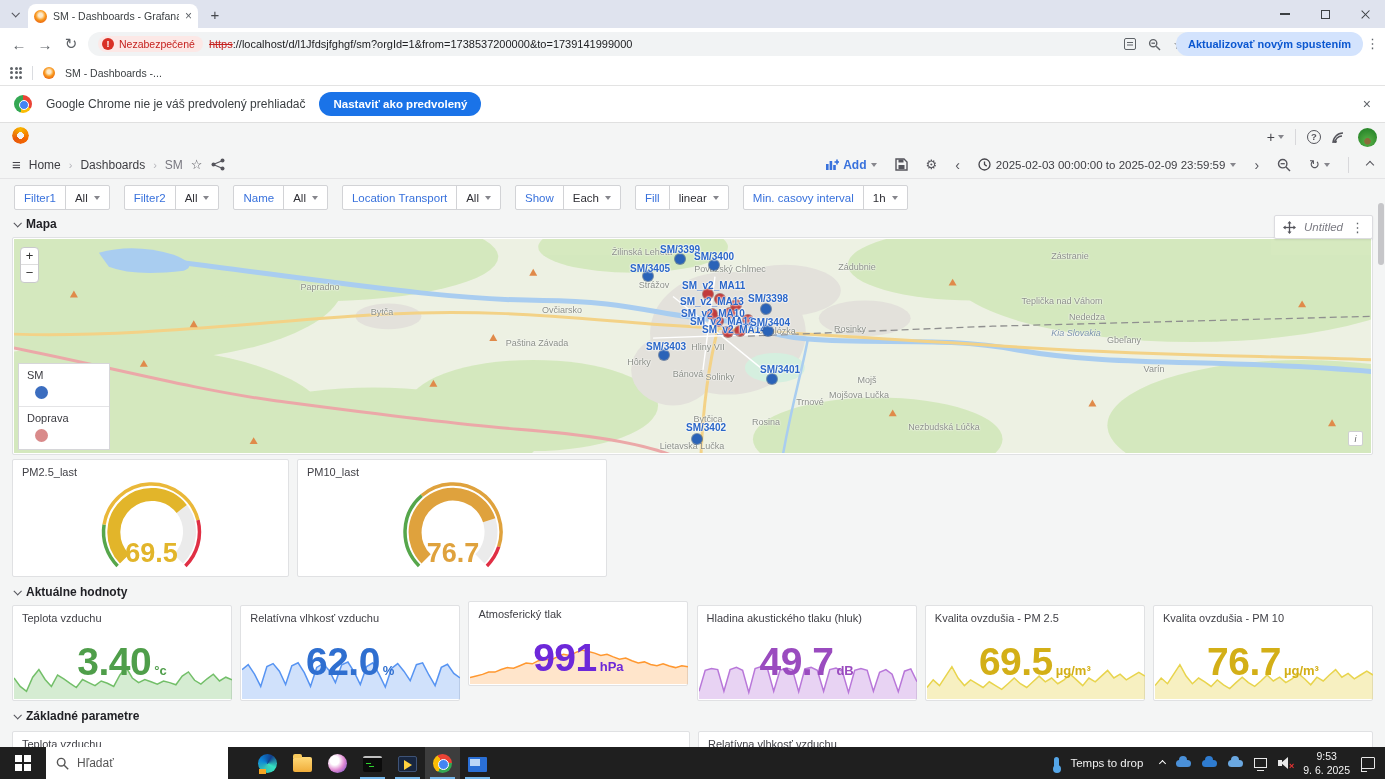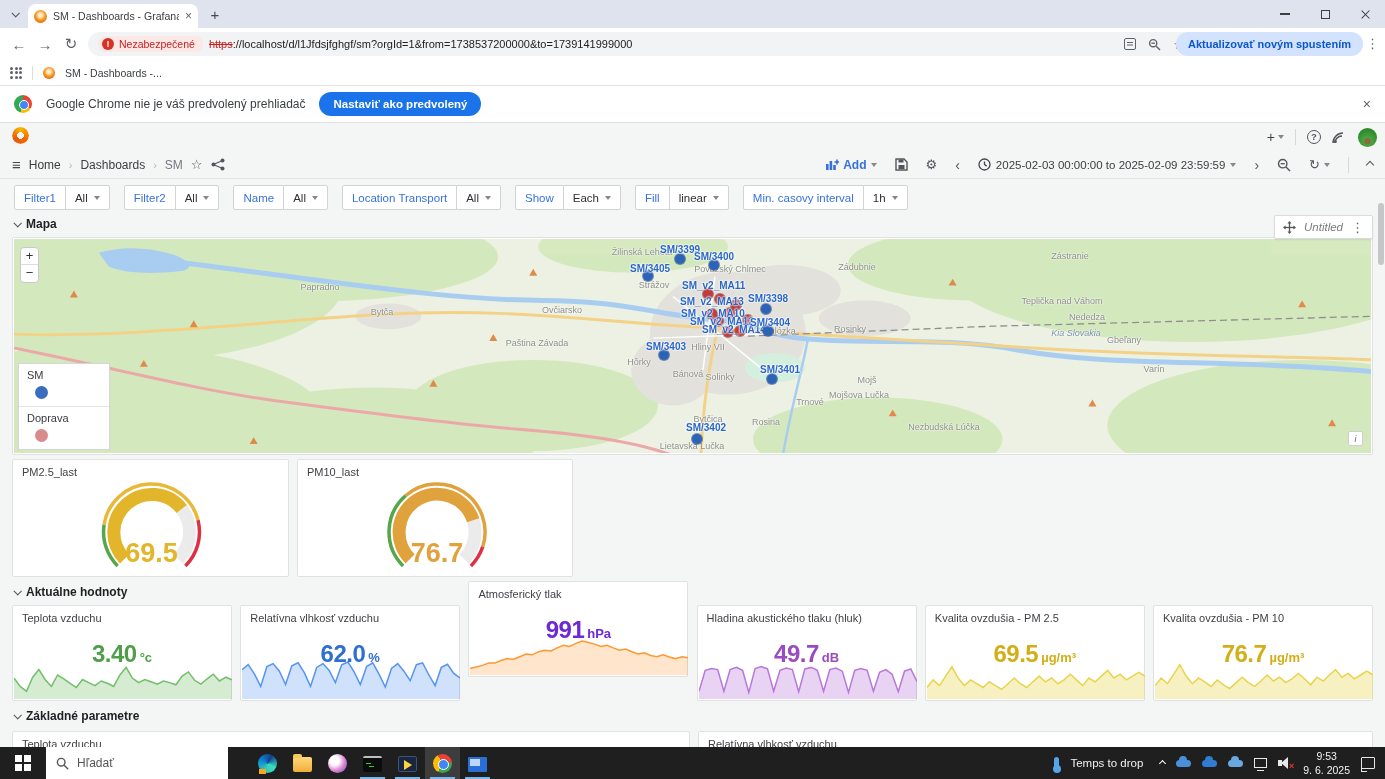--- a/index.html
+++ b/index.html
@@ -106,21 +106,21 @@
 .place.it{font-style:italic;color:#7d94ad}
 .mdot{position:absolute;width:10px;height:10px;border-radius:50%;transform:translate(-50%,-50%);z-index:4}
 .mdot.sm{background:#2a63b8;box-shadow:0 0 0 1px rgba(21,61,122,.55)}
 .mdot.doprava{background:#c23b3b;box-shadow:0 0 0 1px rgba(128,28,28,.55)}
 .mlabel{position:absolute;font-size:10px;font-weight:bold;color:#2a66c8;white-space:nowrap;transform:translateY(-50%);text-shadow:0 0 2px #fff,0 0 2px #fff,0 0 2px #fff;z-index:4}
 .hoverhdr{position:absolute;right:12px;top:92px;height:24px;background:#fff;border:1px solid #dcdce0;border-radius:2px;box-shadow:0 1px 2px rgba(0,0,0,.08);display:flex;align-items:center;gap:8px;padding:0 8px;z-index:9}
 .hover-title{font-size:11.5px;color:#7a7a82;font-style:italic}
 
 .gauge-wrap{position:absolute;left:0;top:14px;width:100%;text-align:center}
 .stat-value{position:absolute;left:0;right:0;top:34px;text-align:center;font-weight:bold;z-index:2}
-.stat-value .v{font-size:24px;letter-spacing:-.5px}
+.stat-value .v{font-size:39px;letter-spacing:-.5px}
 .stat-value .unit{font-size:13px;margin-left:3px}
 .spark{position:absolute;left:1px;right:1px;bottom:1px;z-index:1}
 
 .sbar{position:absolute;right:1px;top:80px;width:6px;height:62px;background:#c6c6c9;border-radius:3px}
 
 .taskbar{position:absolute;left:0;top:747px;width:1385px;height:32px;background:#1f1f1f;display:flex;align-items:stretch;color:#fff}
 .startbtn{width:46px;display:flex;align-items:center;justify-content:center}
 .start-grid{display:grid;grid-template-columns:7px 7px;grid-gap:1.5px}
 .start-grid i{width:7px;height:7px;background:#fff}
 .tb-search{width:182px;background:#fff;color:#555;display:flex;align-items:center;gap:8px;padding:0 10px;font-size:12px}
@@ -509,21 +509,21 @@
         <svg width="275" height="96" viewBox="0 0 275 96" style="margin:0 auto">
           <path d="M104.6 91.9 A48 48 0 0 1 91.1 50.5" stroke="#56a64b" stroke-width="3.5" fill="none"></path>
             <path d="M91.1 50.5 A48 48 0 0 1 185.0 46.1" stroke="#eab839" stroke-width="3.5" fill="none"></path>
             <path d="M185.0 46.1 A48 48 0 0 1 172.4 91.9" stroke="#e02f44" stroke-width="3.5" fill="none"></path>
           <path d="M168.7 34.9 A38 38 0 0 1 165.4 84.9" stroke="#ebebeb" stroke-width="13" fill="none"></path>
           <path d="M111.6 84.9 A38 38 0 1 1 168.7 34.9" stroke="#e2b52a" stroke-width="13" fill="none"></path>
           <text x="138.5" y="88" text-anchor="middle" font-size="27" font-weight="bold" fill="#e2b52a" font-family="Liberation Sans, sans-serif">69.5</text>
         </svg>
       </div>
     </div>
-      <div class="panel" style="left:297px;top:336px;width:276px;height:118px">
+      <div class="panel" style="left:297px;top:336px;width:310px;height:118px">
       <div class="ptitle">PM10_last</div>
       <div class="gauge-wrap">
         <svg width="276" height="96" viewBox="0 0 276 96" style="margin:0 auto">
           <path d="M105.1 91.9 A48 48 0 0 1 107.8 21.5" stroke="#56a64b" stroke-width="3.5" fill="none"></path>
             <path d="M107.8 21.5 A48 48 0 0 1 184.7 72.8" stroke="#dfa23d" stroke-width="3.5" fill="none"></path>
             <path d="M184.7 72.8 A48 48 0 0 1 172.9 91.9" stroke="#e02f44" stroke-width="3.5" fill="none"></path>
           <path d="M175.2 46.3 A38 38 0 0 1 165.9 84.9" stroke="#ebebeb" stroke-width="13" fill="none"></path>
           <path d="M112.1 84.9 A38 38 0 1 1 175.2 46.3" stroke="#dfa23d" stroke-width="13" fill="none"></path>
           <text x="139" y="88" text-anchor="middle" font-size="27" font-weight="bold" fill="#dfa23d" font-family="Liberation Sans, sans-serif">76.7</text>
         </svg>
@@ -546,21 +546,21 @@
         </svg>
     </div>
       <div class="panel" style="left:240.2px;top:482px;width:220px;height:96px">
       <div class="ptitle">Relatívna vlhkosť vzduchu</div>
       <div class="stat-value" style="color:#2f6fd0"><span class="v">62.0</span><span class="unit">%</span></div>
       <svg class="spark" width="218" height="44" viewBox="0 0 218 44" preserveAspectRatio="none">
     <path d="M0.0 14.6 L6.2 9.7 L12.5 19.2 L18.7 31.4 L24.9 11.6 L31.1 8.6 L37.4 16.2 L43.6 29.5 L49.8 10.8 L56.1 7.8 L62.3 17.7 L68.5 31.4 L74.7 12.4 L81.0 8.6 L87.2 15.4 L93.4 27.6 L99.7 9.7 L105.9 7.0 L112.1 16.9 L118.3 29.5 L124.6 11.6 L130.8 7.8 L137.0 19.2 L143.3 32.1 L149.5 13.5 L155.7 8.6 L161.9 16.2 L168.2 25.7 L174.4 9.7 L180.6 7.8 L186.9 20.0 L193.1 30.6 L199.3 12.4 L205.5 9.3 L211.8 18.4 L218.0 23.0 L218 44 L0 44 Z" fill="#5794f2" fill-opacity="0.28"></path>
     <path d="M0.0 14.6 L6.2 9.7 L12.5 19.2 L18.7 31.4 L24.9 11.6 L31.1 8.6 L37.4 16.2 L43.6 29.5 L49.8 10.8 L56.1 7.8 L62.3 17.7 L68.5 31.4 L74.7 12.4 L81.0 8.6 L87.2 15.4 L93.4 27.6 L99.7 9.7 L105.9 7.0 L112.1 16.9 L118.3 29.5 L124.6 11.6 L130.8 7.8 L137.0 19.2 L143.3 32.1 L149.5 13.5 L155.7 8.6 L161.9 16.2 L168.2 25.7 L174.4 9.7 L180.6 7.8 L186.9 20.0 L193.1 30.6 L199.3 12.4 L205.5 9.3 L211.8 18.4 L218.0 23.0" fill="none" stroke="#5794f2" stroke-width="1.5"></path>
         </svg>
     </div>
-      <div class="panel" style="left:468.4px;top:458px;width:220px;height:96px">
+      <div class="panel" style="left:468.4px;top:478px;width:220px;height:85px">
       <div class="ptitle">Atmosferický tlak</div>
       <div class="stat-value" style="color:#6d28d9"><span class="v">991</span><span class="unit">hPa</span></div>
       <svg class="spark" width="218" height="44" viewBox="0 0 218 44" preserveAspectRatio="none">
     <path d="M0.0 37.4 L6.2 35.9 L12.5 34.4 L18.7 32.1 L24.9 32.1 L31.1 29.5 L37.4 27.6 L43.6 28.3 L49.8 25.7 L56.1 23.0 L62.3 23.8 L68.5 20.7 L74.7 19.2 L81.0 20.0 L87.2 16.9 L93.4 14.3 L99.7 15.4 L105.9 12.4 L112.1 10.1 L118.3 11.6 L124.6 13.1 L130.8 15.4 L137.0 14.3 L143.3 16.9 L149.5 19.2 L155.7 18.1 L161.9 20.7 L168.2 23.0 L174.4 21.9 L180.6 24.5 L186.9 25.7 L193.1 23.8 L199.3 26.0 L205.5 27.6 L211.8 25.7 L218.0 26.8 L218 44 L0 44 Z" fill="#ff9830" fill-opacity="0.25"></path>
     <path d="M0.0 37.4 L6.2 35.9 L12.5 34.4 L18.7 32.1 L24.9 32.1 L31.1 29.5 L37.4 27.6 L43.6 28.3 L49.8 25.7 L56.1 23.0 L62.3 23.8 L68.5 20.7 L74.7 19.2 L81.0 20.0 L87.2 16.9 L93.4 14.3 L99.7 15.4 L105.9 12.4 L112.1 10.1 L118.3 11.6 L124.6 13.1 L130.8 15.4 L137.0 14.3 L143.3 16.9 L149.5 19.2 L155.7 18.1 L161.9 20.7 L168.2 23.0 L174.4 21.9 L180.6 24.5 L186.9 25.7 L193.1 23.8 L199.3 26.0 L205.5 27.6 L211.8 25.7 L218.0 26.8" fill="none" stroke="#ff9830" stroke-width="1.5"></path>
         </svg>
     </div>
       <div class="panel" style="left:696.6px;top:482px;width:220px;height:96px">
       <div class="ptitle">Hladina akustického tlaku (hluk)</div>
       <div class="stat-value" style="color:#9a4bbf"><span class="v">49.7</span><span class="unit">dB</span></div>

